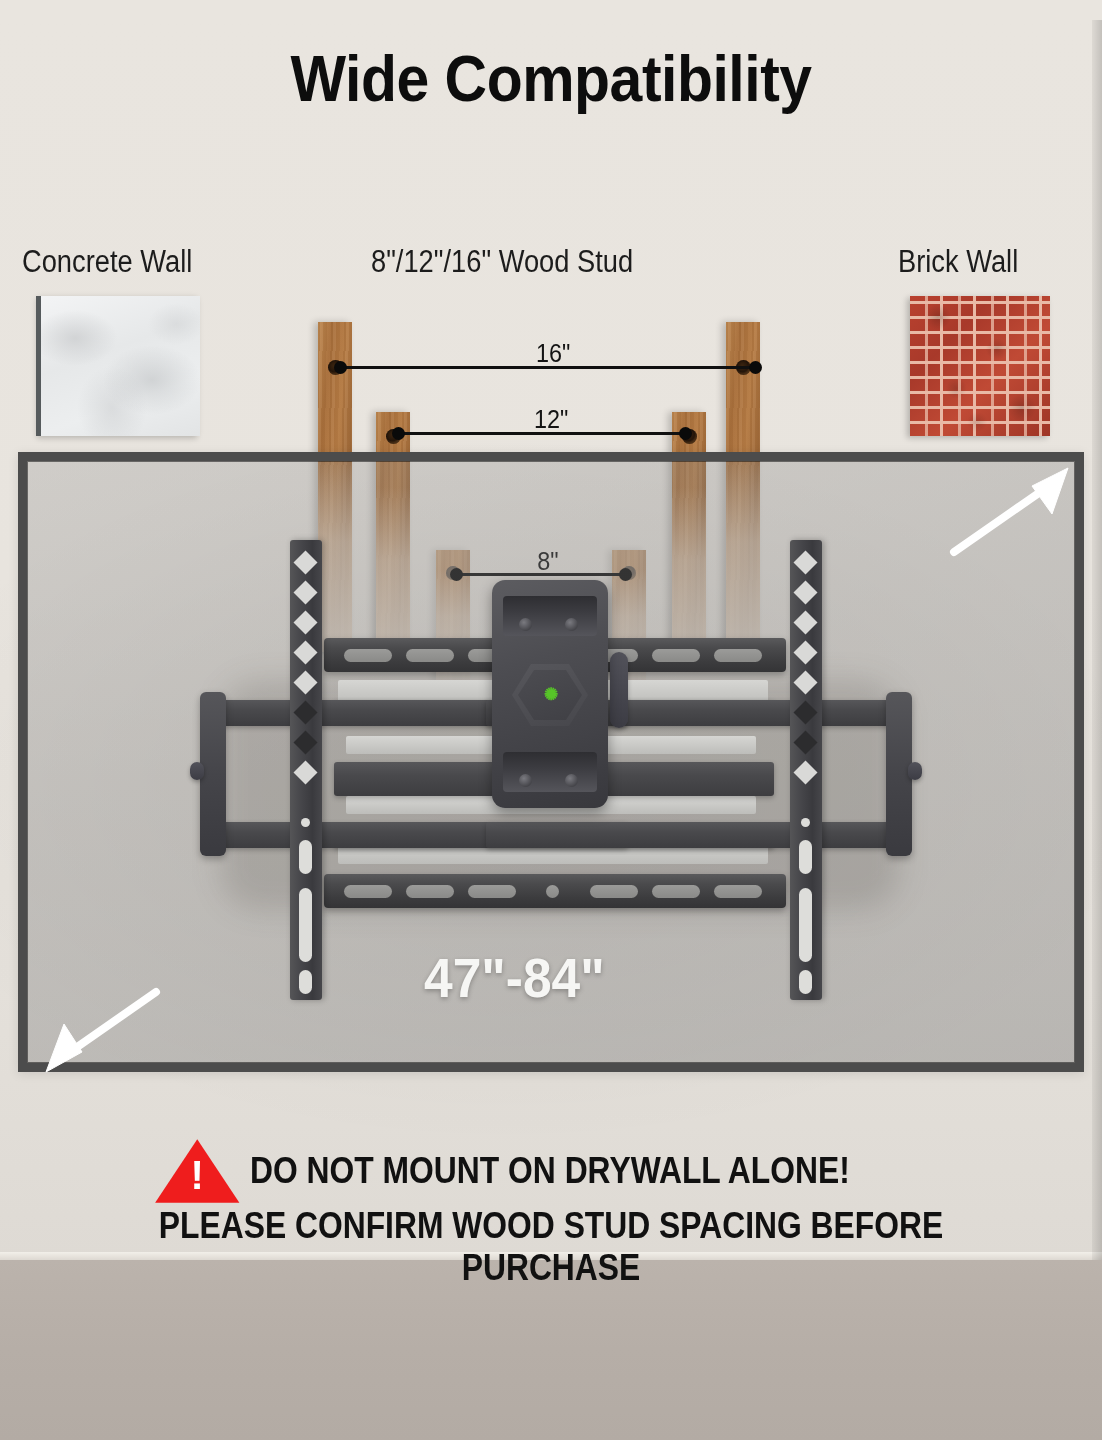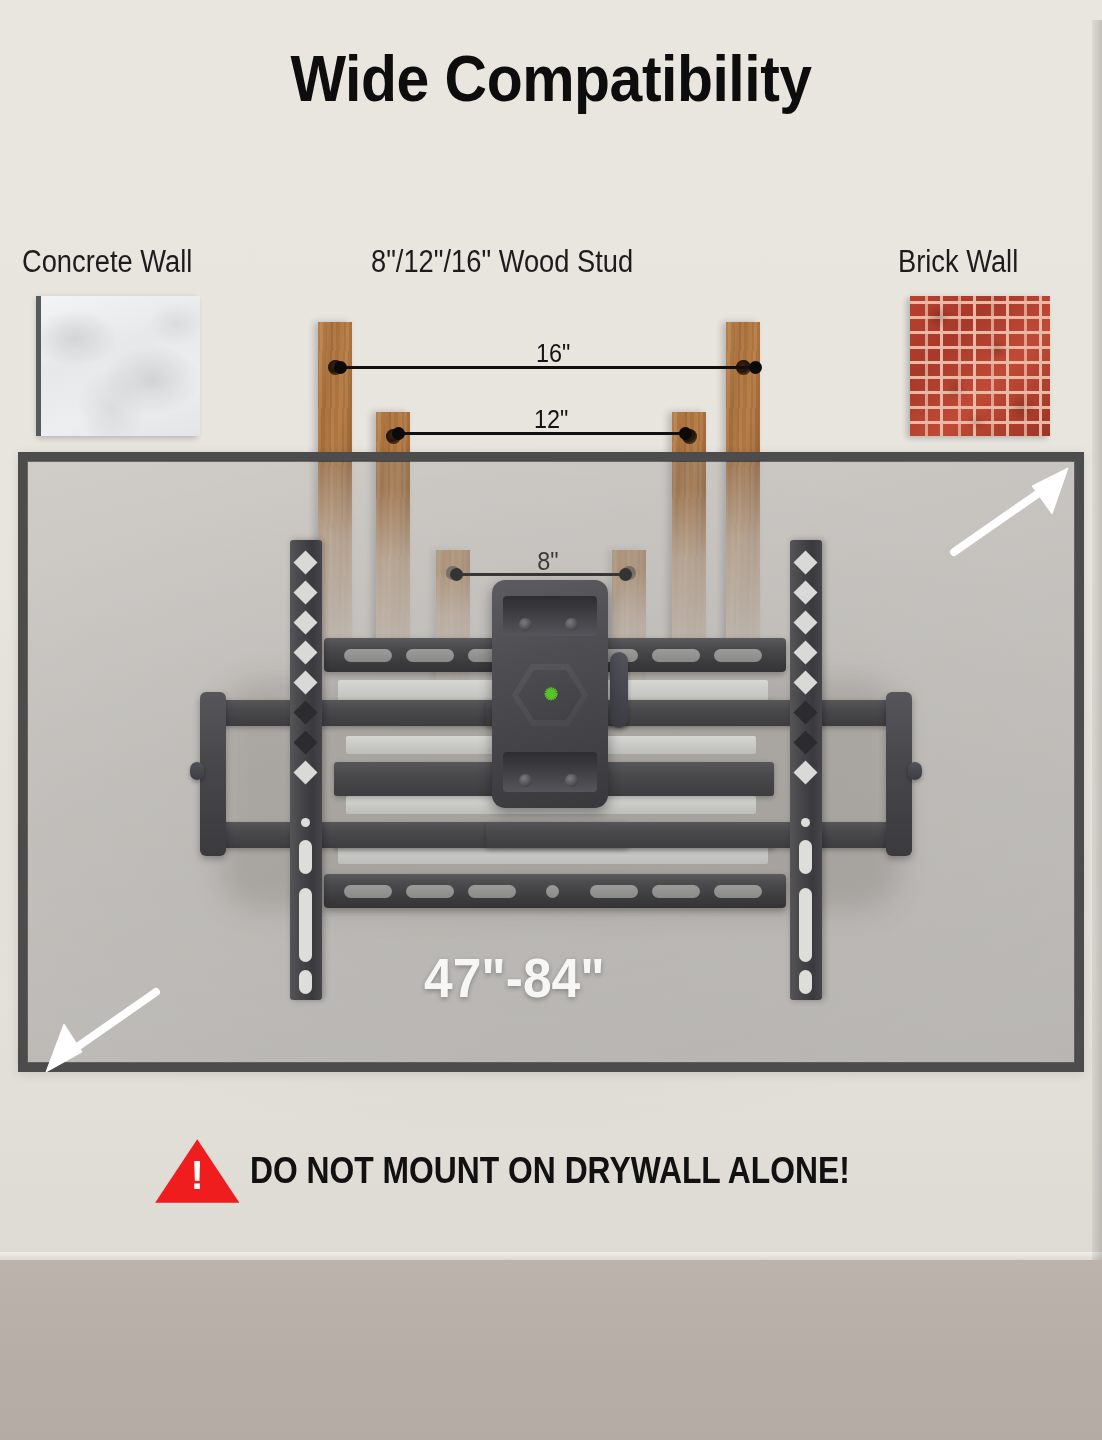--- a/index.html
+++ b/index.html
@@ -461,20 +461,23 @@
 
   <div id="tv-size">47"-84"</div>
 
   <div id="warn-row">
     <span id="warn-tri">
       <span class="tri"></span>
       <span class="bang">!</span>
     </span><span id="warn-line1">DO NOT MOUNT ON DRYWALL ALONE!</span>
   </div>
 
+  <div id="warn-line2">
+    <span>PLEASE CONFIRM WOOD STUD SPACING BEFORE PURCHASE</span>
+  </div>
 
   <div id="specs">
     
 
     
 
     
 
     
 

